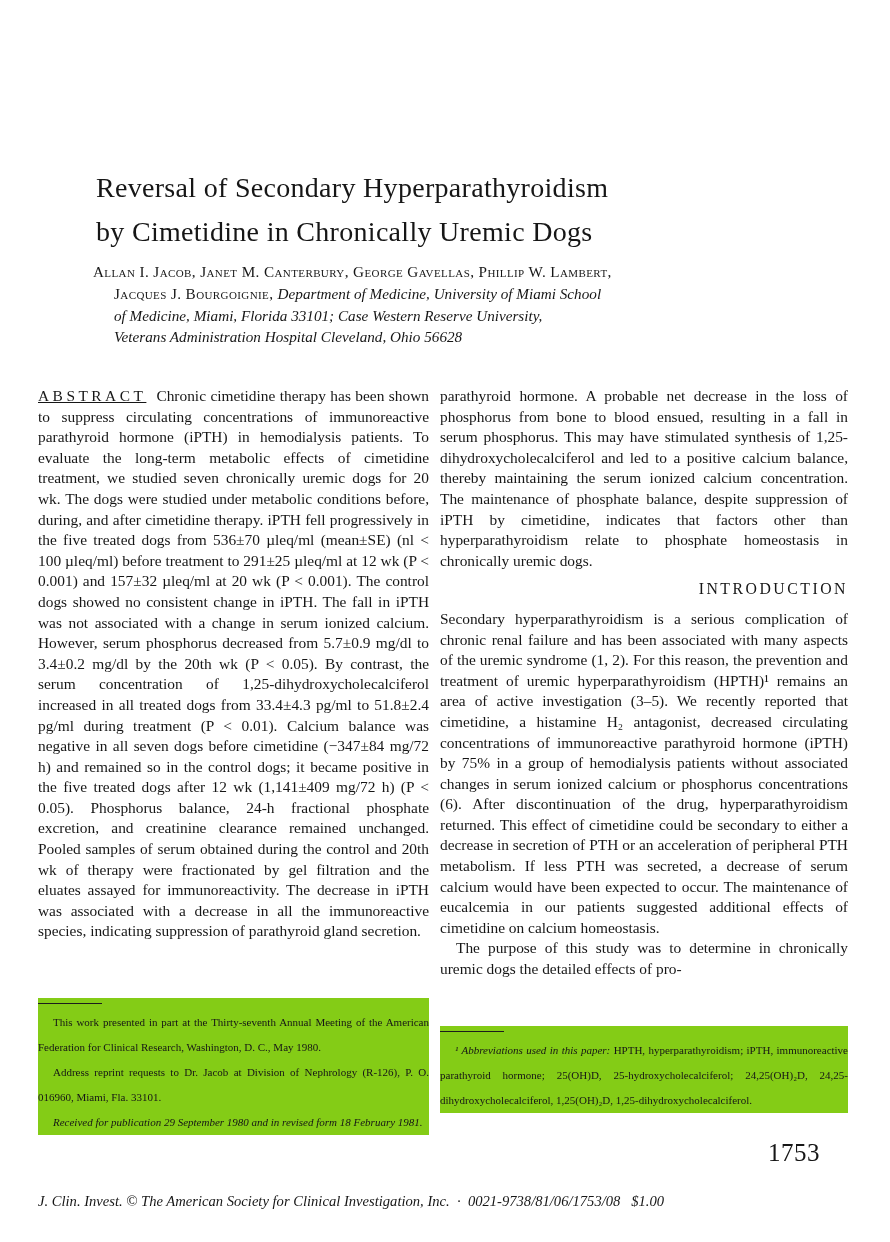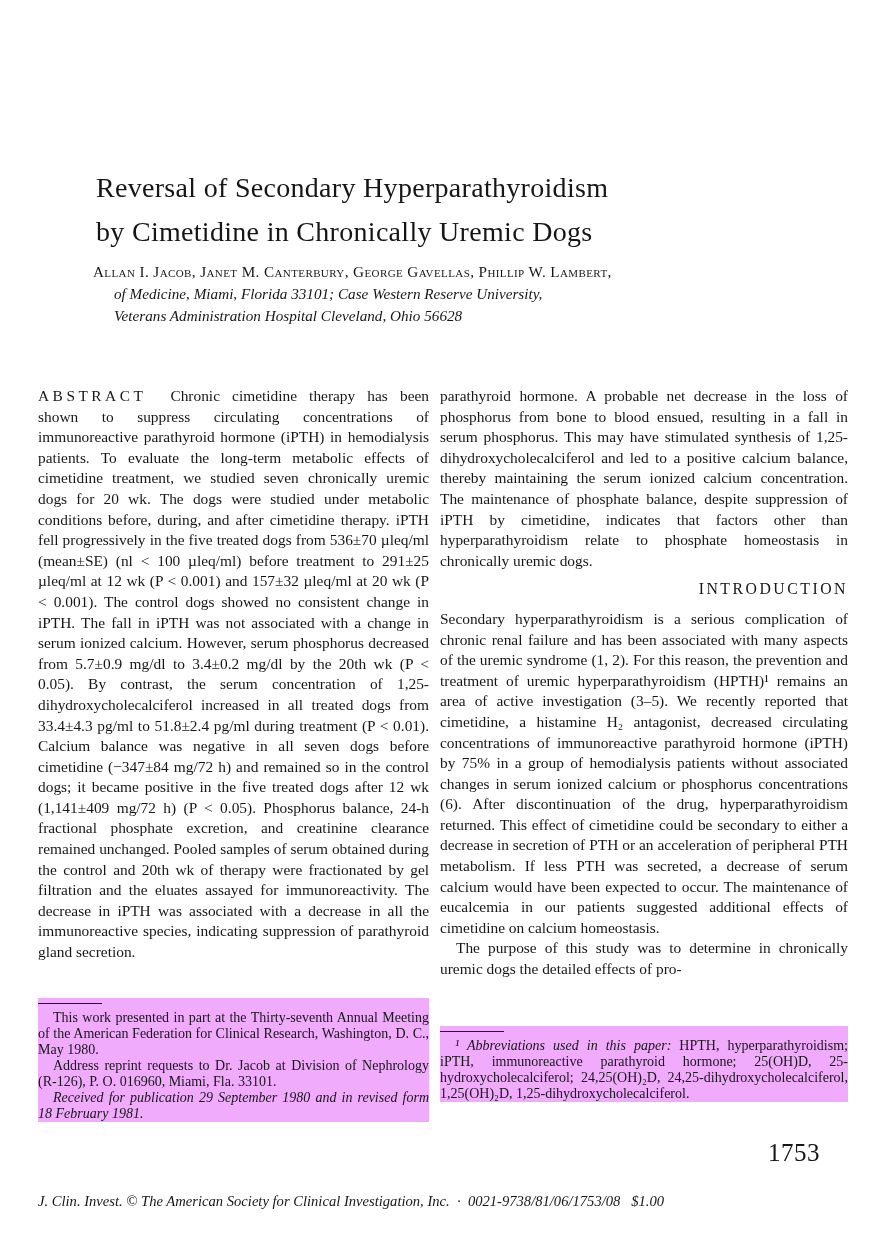--- a/index.html
+++ b/index.html
@@ -49,37 +49,38 @@
     text-align: justify;
     font-size: 15.4px;
     line-height: 20.6px;
   }
   .col-left  { left: 38px;  width: 391px; }
   .col-right { left: 440px; width: 408px; }
   .body-par { margin: 0; }
   .body-par.indent { text-indent: 16px; }
   .abstract-label {
     letter-spacing: 3.5px;
-    margin-right: 24px;
+    margin-right: 10px;
+    text-decoration: underline;
   }
   .section-heading {
     font-size: 15.8px;
     font-weight: 400;
     letter-spacing: 2.5px;
     text-align: right;
     margin: 8px 0 9px 0;
   }
 
   
   .footnote {
     position: absolute;
     z-index: 2;
-    background: #f0abfc;
-    font-size: 14px;
-    line-height: 16px;
+    background: #84cc16;
+    font-size: 11px;
+    line-height: 25px;
     text-align: justify;
     padding-top: 5px;
   }
   .footnote-left  { left: 38px;  top: 998px;  width: 391px; }
   .footnote-right { left: 440px; top: 1026px; width: 408px; }
   .fn-rule {
     width: 64px;
     height: 0;
     border-top: 1.6px solid #1c1c1c;
     margin: 0 0 6px 0;
@@ -116,20 +117,21 @@
 
 <div class="page">
 
   <header class="title-block">
     <div>Reversal of Secondary Hyperparathyroidism</div>
     <div>by Cimetidine in Chronically Uremic Dogs</div>
   </header>
 
   <div class="authors">
     <div class="author-line first"><span class="sc">Allan I. Jacob, Janet M. Canterbury, George Gavellas, Phillip W. Lambert,</span><span class="aff"></span></div>
+    <div class="author-line"><span class="sc">Jacques J. Bourgoignie, </span><span class="aff">Department of Medicine, University of Miami School</span></div>
     <div class="author-line"><span class="sc"></span><span class="aff">of Medicine, Miami, Florida 33101; Case Western Reserve University,</span></div>
     <div class="author-line"><span class="sc"></span><span class="aff">Veterans Administration Hospital Cleveland, Ohio 56628</span></div>
   </div>
 
   <section class="col col-left">
     <p class="body-par"><span class="abstract-label">ABSTRACT</span><span>Chronic cimetidine therapy has been shown to suppress circulating concentrations of immunoreactive parathyroid hormone (iPTH) in hemodialysis patients. To evaluate the long-term metabolic effects of cimetidine treatment, we studied seven chronically uremic dogs for 20 wk. The dogs were studied under metabolic conditions before, during, and after cimetidine therapy. iPTH fell progressively in the five treated dogs from 536±70 µleq/ml (mean±SE) (nl &lt; 100 µleq/ml) before treatment to 291±25 µleq/ml at 12 wk (P &lt; 0.001) and 157±32 µleq/ml at 20 wk (P &lt; 0.001). The control dogs showed no consistent change in iPTH. The fall in iPTH was not associated with a change in serum ionized calcium. However, serum phosphorus decreased from 5.7±0.9 mg/dl to 3.4±0.2 mg/dl by the 20th wk (P &lt; 0.05). By contrast, the serum concentration of 1,25-dihydroxycholecalciferol increased in all treated dogs from 33.4±4.3 pg/ml to 51.8±2.4 pg/ml during treatment (P &lt; 0.01). Calcium balance was negative in all seven dogs before cimetidine (−347±84 mg/72 h) and remained so in the control dogs; it became positive in the five treated dogs after 12 wk (1,141±409 mg/72 h) (P &lt; 0.05). Phosphorus balance, 24-h fractional phosphate excretion, and creatinine clearance remained unchanged. Pooled samples of serum obtained during the control and 20th wk of therapy were fractionated by gel filtration and the eluates assayed for immunoreactivity. The decrease in iPTH was associated with a decrease in all the immunoreactive species, indicating suppression of parathyroid gland secretion.</span></p>
   </section>
 
   <section class="col col-right">
     <p class="body-par">parathyroid hormone. A probable net decrease in the loss of phosphorus from bone to blood ensued, resulting in a fall in serum phosphorus. This may have stimulated synthesis of 1,25-dihydroxycholecalciferol and led to a positive calcium balance, thereby maintaining the serum ionized calcium concentration. The maintenance of phosphate balance, despite suppression of iPTH by cimetidine, indicates that factors other than hyperparathyroidism relate to phosphate homeostasis in chronically uremic dogs.</p>

